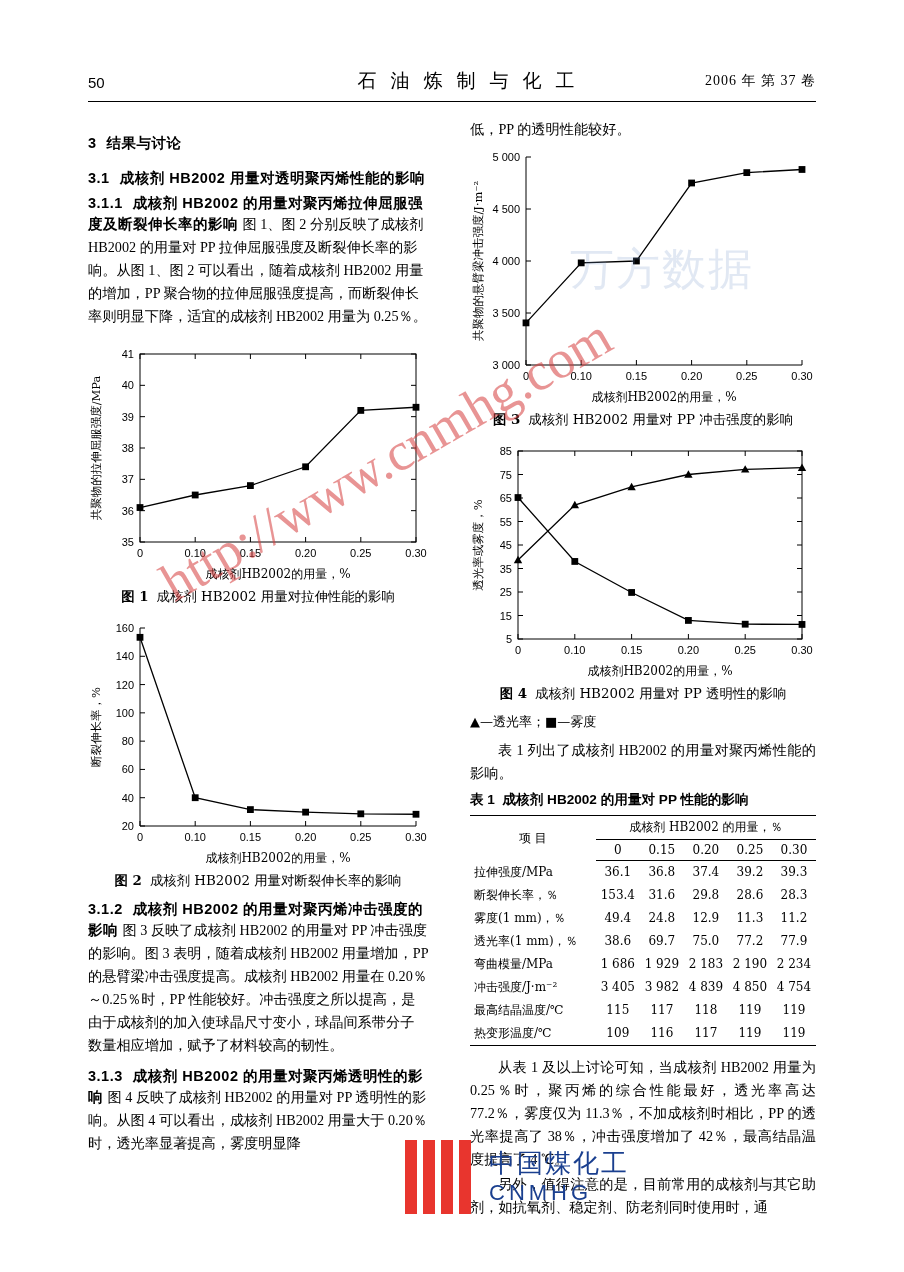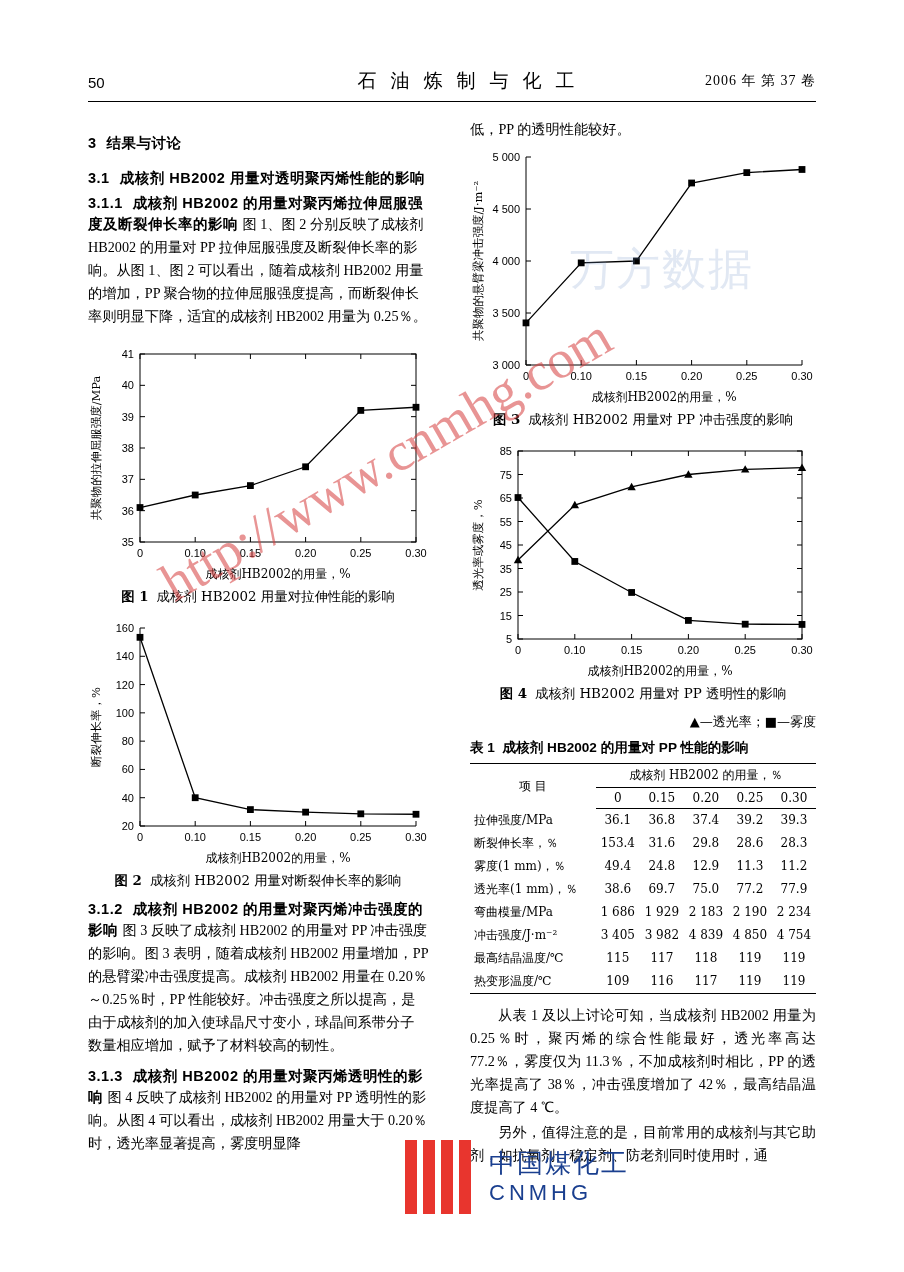--- a/index.html
+++ b/index.html
@@ -39,21 +39,21 @@
   
   .tbl-title { font-size:13.6px; text-align:left; font-weight:bold; font-family:Liberation Sans, sans-serif; margin:6px 0 6px 0;}
   table.data { border-collapse:collapse; width:100%; font-size:12px; font-family:"DejaVu Serif", serif; }
   table.data td, table.data th { padding:3px 2px; text-align:center; font-weight:normal; }
   table.data td.itemcol { text-align:left; padding-left:4px; white-space:nowrap; }
   .tb-top { border-top:1.6px solid #000; }
   .tb-bot { border-bottom:1.6px solid #000; }
   .tb-mid { border-bottom:1px solid #000; }
   .sub-rule { border-bottom:1px solid #000; }
 
-  .legend { text-align:right; font-size:13px; margin:8px 0 8px 0; font-family:"DejaVu Serif", serif;}
+  .legend { text-align:left; font-size:13px; margin:8px 0 8px 0; font-family:"DejaVu Serif", serif;}
 
   
   .wm { position:absolute; pointer-events:none; }
   .wm-url {
     left:150px; top:560px; width:640px;
     font-family:"Liberation Serif", serif; font-size:54px; color:rgba(214,60,60,0.55);
     transform:rotate(-30deg); transform-origin:left top; white-space:nowrap;
   }
   .wm-box { left:570px; top:240px; font-size:44px; color:rgba(120,150,200,0.22); font-family:"DejaVu Sans", sans-serif; letter-spacing:2px;}
   .wm-logo { left:405px; top:1140px; }
@@ -327,20 +327,21 @@
           </g>
           <text x="190" y="236" text-anchor="middle" font-size="12" font-family="DejaVu Serif, serif" fill="#000">成核剂HB2002的用量，%</text>
           <text x="12" y="106" text-anchor="middle" font-size="11.5" font-family="DejaVu Serif, serif" fill="#000" transform="rotate(-90 12 106)">透光率或雾度，%</text>
         </svg>
       </div>
     <div class="fig-cap">
       <span class="lbl">图 4</span><span>成核剂 HB2002 用量对 PP 透明性的影响</span>
     </div>
     <div class="legend">▲—透光率；■—雾度</div>
 
+    <p class="body ind">表 1 列出了成核剂 HB2002 的用量对聚丙烯性能的影响。</p>
 
     <div class="tbl-title">
       <span>表 1</span>&nbsp;&nbsp;<span>成核剂 HB2002 的用量对 PP 性能的影响</span>
     </div>
 
     <table class="data">
       <thead>
         <tr>
           <th rowspan="2" class="tb-top" style="border-bottom:none;">项  目</th>
           <th colspan="5" class="tb-top sub-rule">成核剂 HB2002 的用量，％</th>

